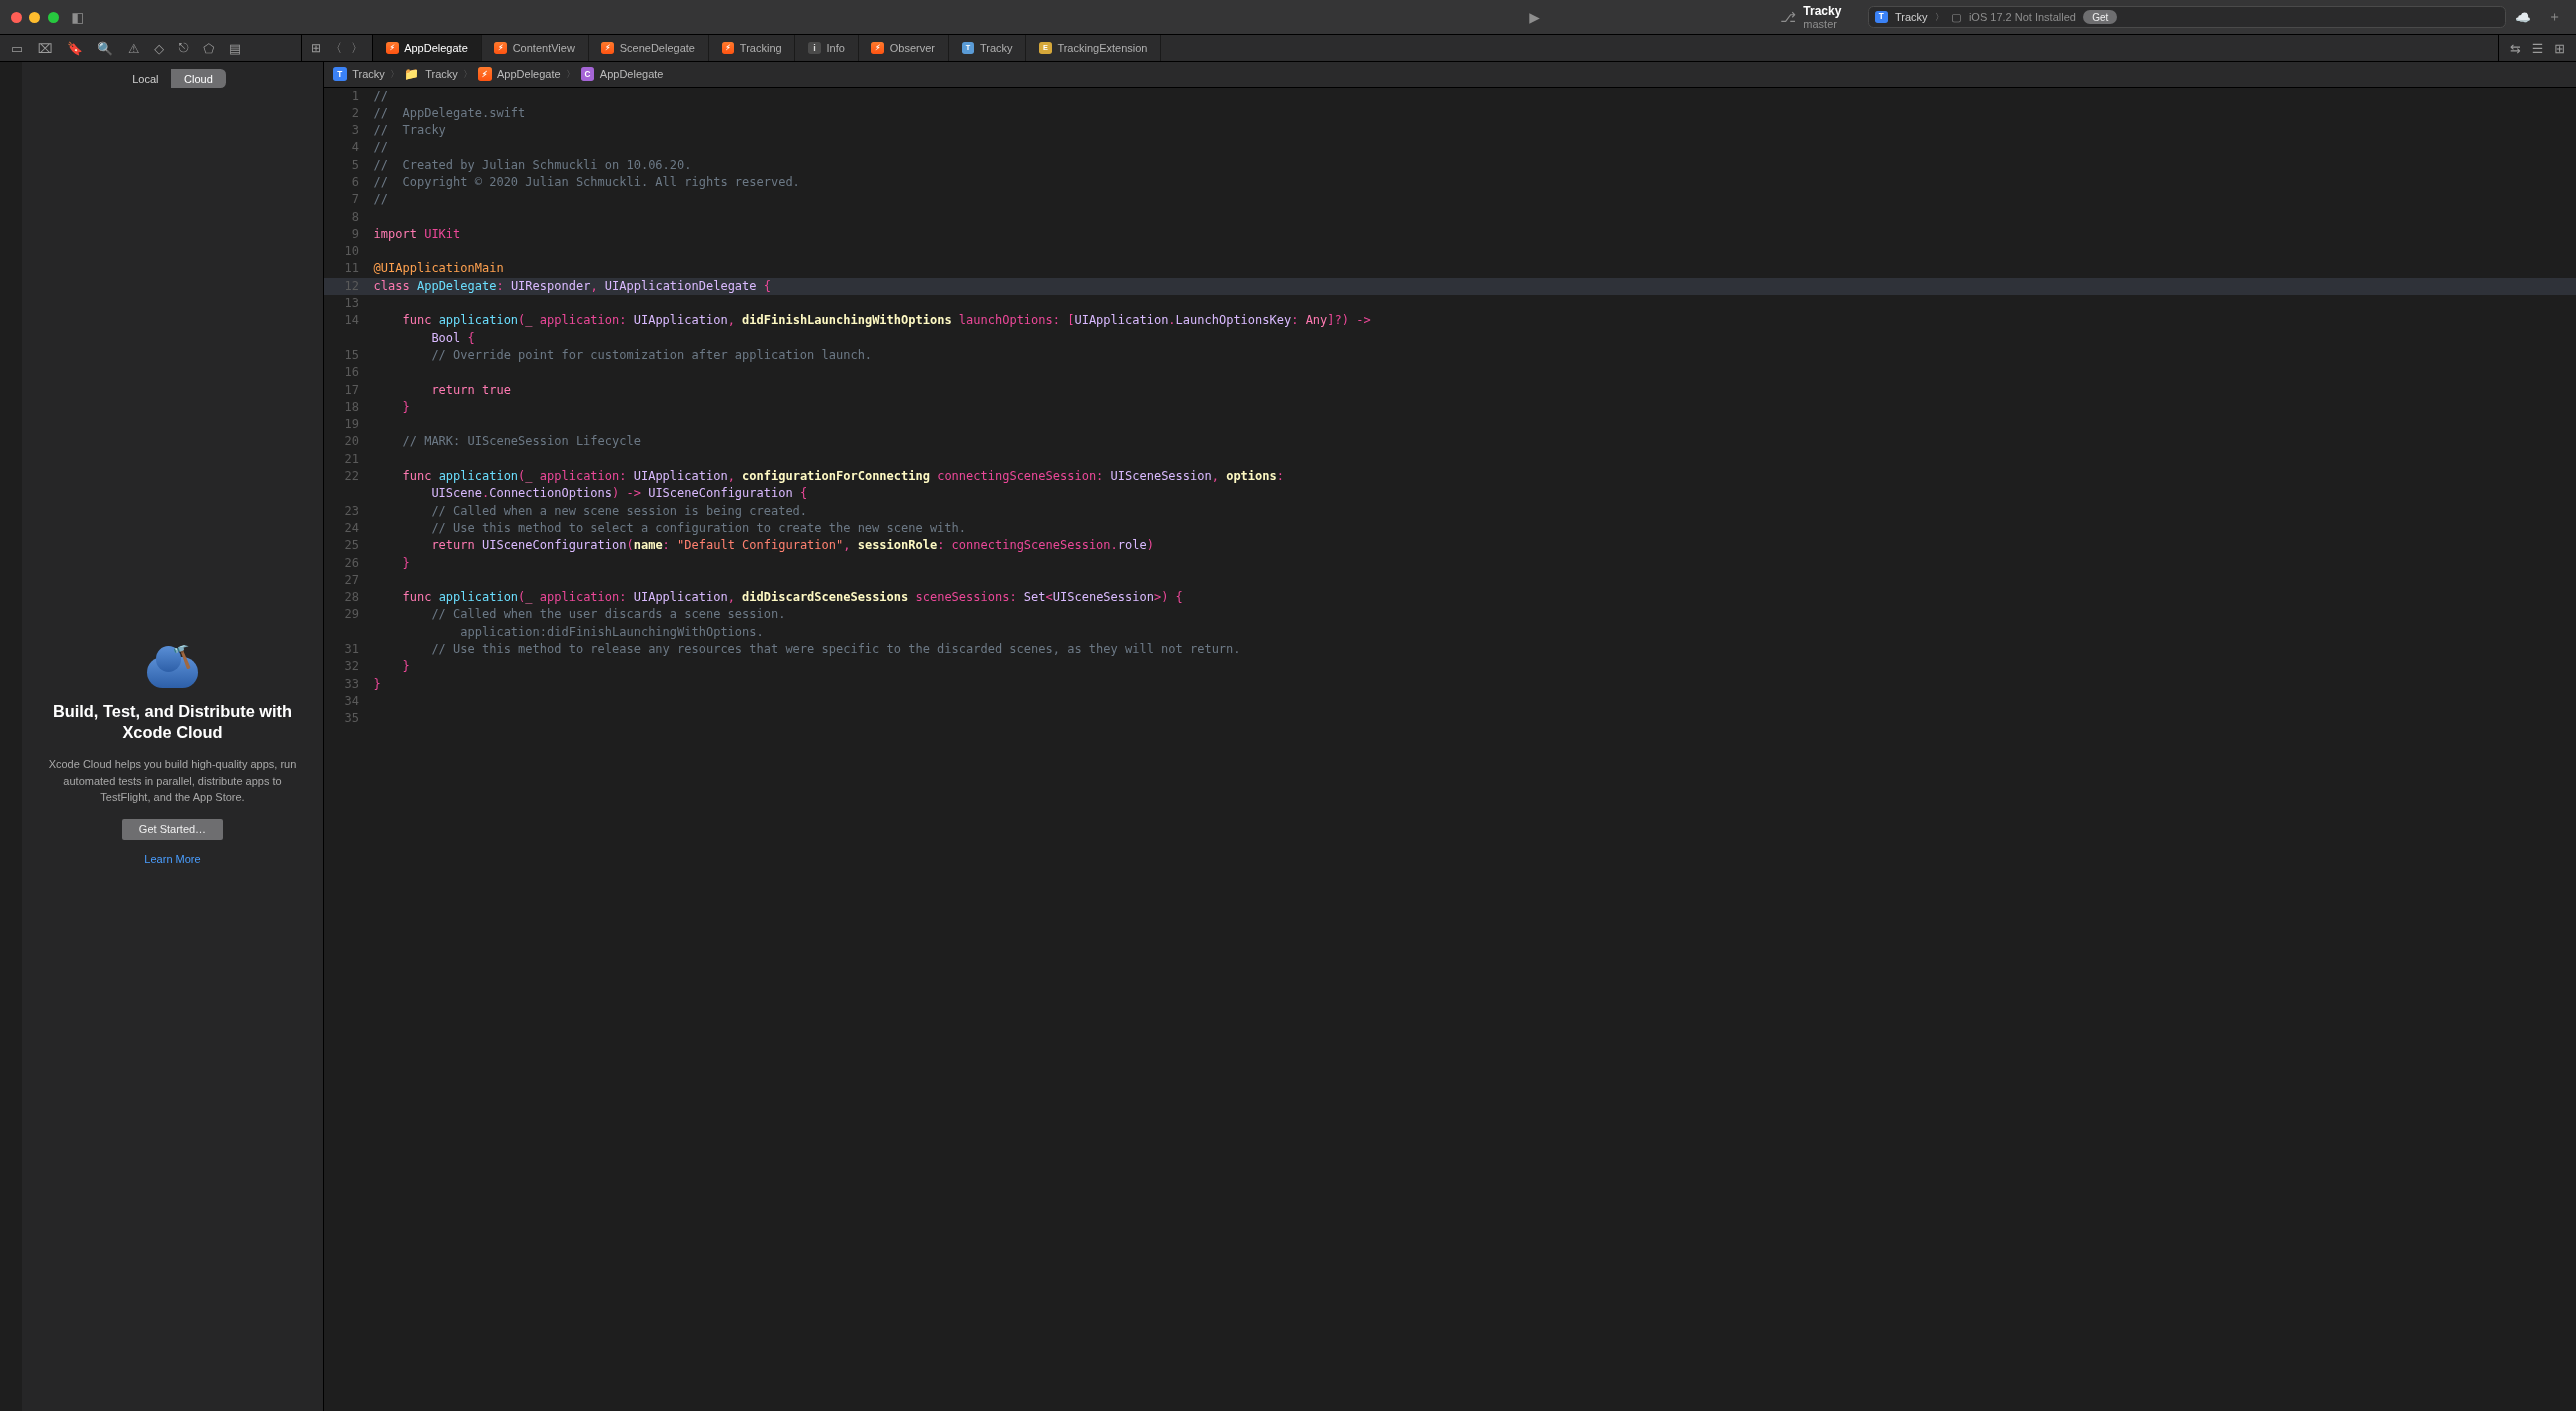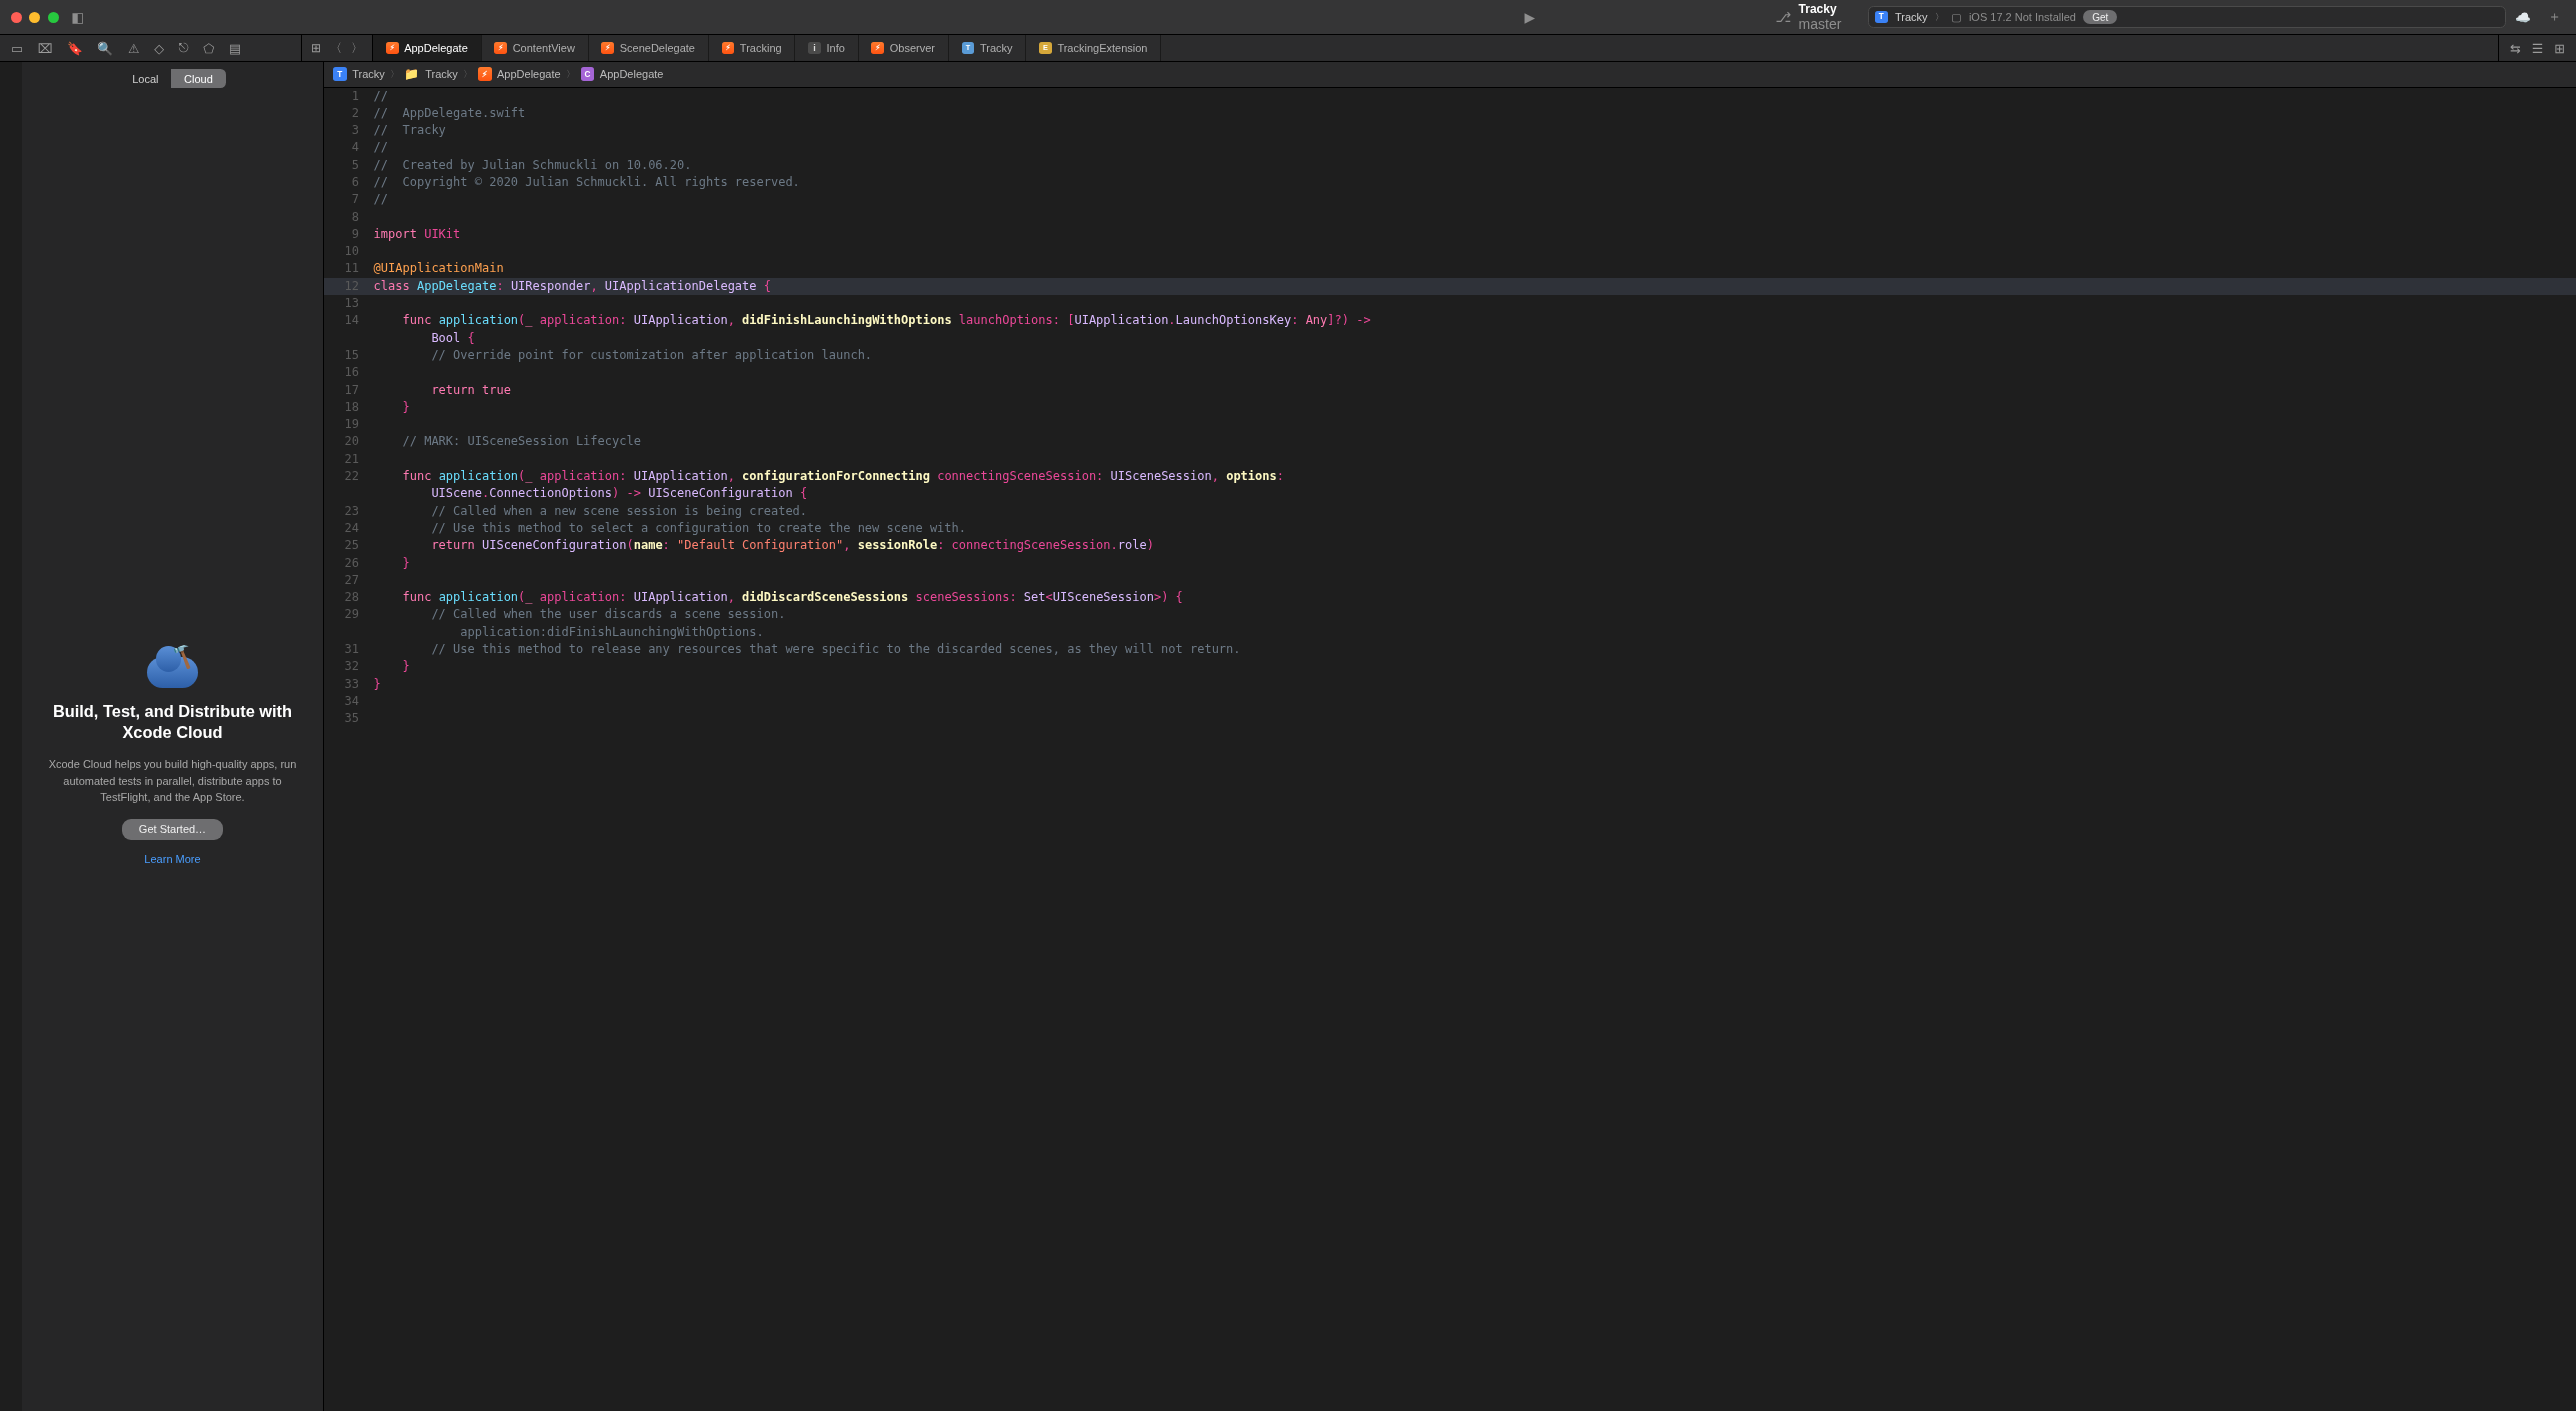--- a/index.html
+++ b/index.html
@@ -26,21 +26,21 @@
 .traffic-lights { display: flex; gap: 7.3px; }
 .traffic-lights .dot { width: 11px; height: 11px; border-radius: 50%; }
 .dot.red { background: #ff5f56; }
 .dot.yellow { background: #ffbd2e; }
 .dot.green { background: #27c93f; }
 .titlebar .tb-icon { color: #8e8e8e; font-size: 13.7px; padding: 0 3.6px; }
 .titlebar .spacer { flex: 1; }
 .titlebar .project-block { display: flex; align-items: center; gap: 7.3px; margin-left: 228px;}
 .branch-icon { color: #8e8e8e; font-size: 13.7px; }
 .project-name { color: #fff; font-weight: 600; font-size: 12px; }
-.project-branch { color: #8e8e8e; font-size: 14px; text-align: right; }
+.project-branch { color: #8e8e8e; font-size: 11px; }
 .status-bar {
   display: flex;
   align-items: center;
   background: #2a2a2b;
   border: 0.9px solid #4a4a4a;
   border-radius: 5.5px;
   height: 22px;
   padding: 0 5.5px;
   gap: 7.3px;
   margin-left: 18px;
@@ -101,21 +101,21 @@
   flex:1;display:flex;flex-direction:column;align-items:center;justify-content:center;padding:0 22px;text-align:center;gap:12.8px;
 }
 .cloud-promo .cloud-icon{width:55px;height:46px;position:relative;}
 .cloud-shape{
   width:51px;height:31px;background:linear-gradient(#5a8fd6,#2d5fa8);border-radius:18px;position:absolute;bottom:0;left:1.8px;
 }
 .cloud-shape::before{content:'';position:absolute;width:25.5px;height:25.5px;background:linear-gradient(#5a8fd6,#2d5fa8);border-radius:50%;top:-11px;left:9px;}
 .hammer{position:absolute;width:24px;height:24px;right:5.5px;top:1.8px;transform:rotate(20deg);color:#3b3b3b;font-size:20px;}
 .cloud-promo h2{color:#fff;font-size:16.4px;font-weight:600;line-height:1.3;}
 .cloud-promo p{color:#a8a8a8;font-size:11px;line-height:1.5;}
-.get-started{background:#6e6e70;color:#f0f0f0;border:none;border-radius:9px;padding:4.6px 16.4px;font-size:11px;}
+.get-started{background:#6e6e70;color:#f0f0f0;border:none;border-radius:2px;padding:4.6px 16.4px;font-size:11px;}
 .learn-more{color:#4a9eff;font-size:11px;text-decoration:none;}
 
 .editor-col{flex:1;display:flex;flex-direction:column;overflow:hidden;}
 .breadcrumb{
   height:25.5px;background:#2a2a2b;border-bottom:0.9px solid #000;display:flex;align-items:center;padding:0 9px;gap:5.5px;font-size:11px;color:#bcbcbc;
 }
 .breadcrumb .bc-icon{width:13.7px;height:13.7px;border-radius:2.7px;display:flex;align-items:center;justify-content:center;font-size:8.2px;font-weight:700;color:#fff;}
 .bc-app{background:#3b82f6;}
 .bc-folder{color:#6aa5e8;font-size:12px;}
 .bc-swift{background:linear-gradient(#ff7a2d,#ff5412);}

